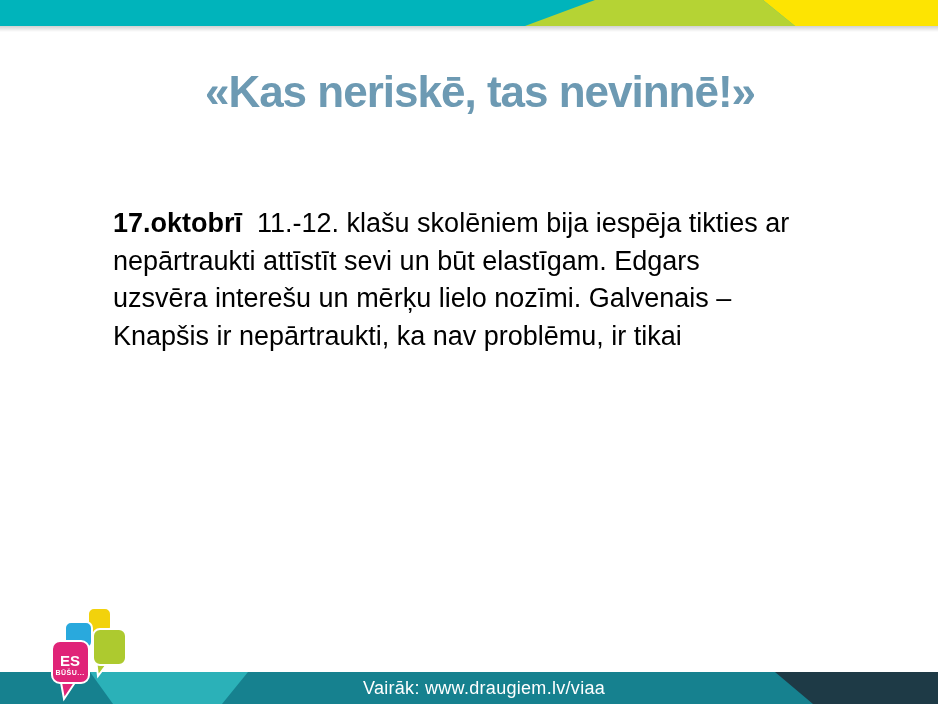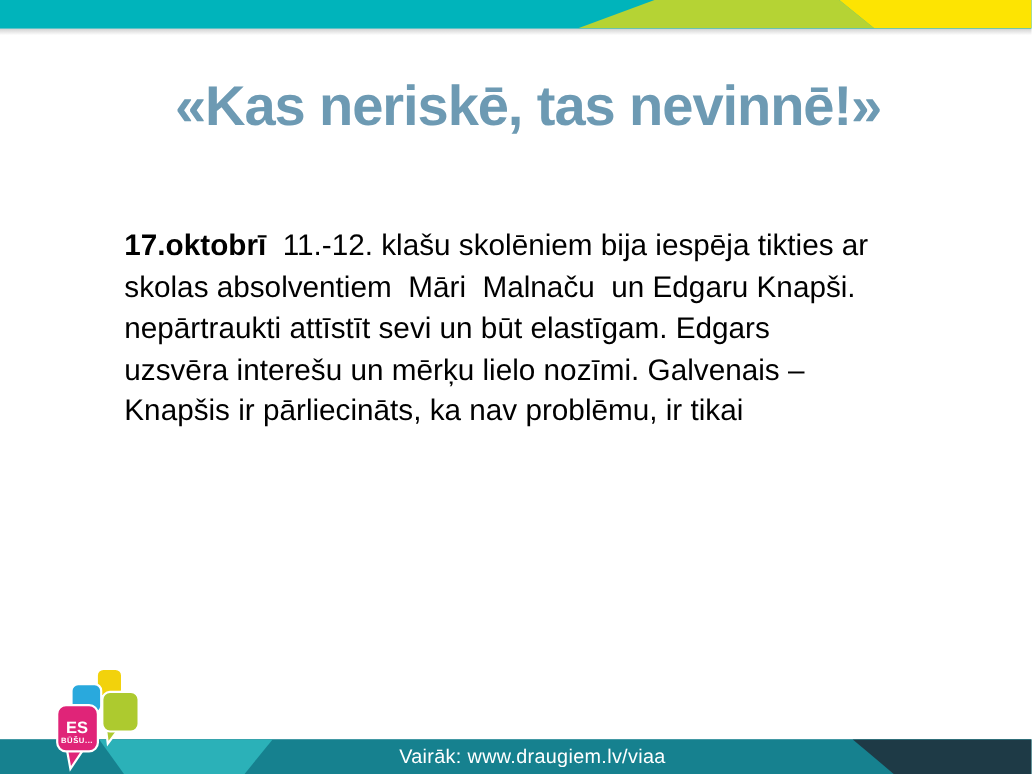--- a/index.html
+++ b/index.html
@@ -11,21 +11,21 @@
   .topbar{position:absolute;top:0;left:0;width:938px;height:26px;background:#00b4bb;}
   .topbar-green{position:absolute;inset:0;background:#b5d334;
     clip-path:polygon(595px 0,763px 0,795px 26px,525px 26px);}
   .topbar-yellow{position:absolute;inset:0;background:#fde402;
     clip-path:polygon(763px 0,938px 0,938px 26px,795px 26px);}
   .topbar-shadow{position:absolute;top:26px;left:0;width:938px;height:6px;
     background:linear-gradient(to bottom,rgba(0,0,0,.18),rgba(0,0,0,0));}
   
   .title{
     position:absolute;top:66px;left:110px;width:740px;margin:0;
-    text-align:center;font-size:51px;font-weight:bold;letter-spacing:-1px;
+    text-align:center;font-size:44px;font-weight:bold;letter-spacing:-1px;
     color:#6d9ab3;line-height:1.2;white-space:nowrap;
   }
   
   .body-text{
     position:absolute;top:205px;left:113px;width:760px;
     font-size:27px;line-height:37.6px;color:#000000;
   }
   .body-text .line{white-space:pre;}
   .body-text .bold{font-weight:bold;}
   
@@ -49,24 +49,23 @@
   <div class="topbar">
     <div class="topbar-green"></div>
     <div class="topbar-yellow"></div>
   </div>
   <div class="topbar-shadow"></div>
 
   <h1 class="title">«Kas neriskē, tas nevinnē!»</h1>
 
   <div class="body-text">
     <div class="line"><span class="bold">17.oktobrī</span><span>  11.-12. klašu skolēniem bija iespēja tikties ar</span></div>
-    <div class="line">skolas absolventiem  Māri  Malnaču  un Edgaru Knapši.</div>
     <div class="line">nepārtraukti attīstīt sevi un būt elastīgam. Edgars</div>
     <div class="line">uzsvēra interešu un mērķu lielo nozīmi. Galvenais –</div>
-    <div class="line">Knapšis ir pārliecināts, ka nav problēmu, ir tikai</div>
+    <div class="line">Knapšis ir nepārtraukti, ka nav problēmu, ir tikai</div>
   </div>
 
   <svg class="logo" width="100" height="110" viewBox="0 0 100 110">
     <rect x="48" y="14" width="23" height="25" rx="6" fill="#f2d20c" stroke="#ffffff" stroke-width="2"></rect>
     <rect x="25" y="28" width="27" height="26" rx="6" fill="#29a9dd" stroke="#ffffff" stroke-width="2"></rect>
     <g>
       <polygon points="56,66 70,66 58,82" fill="#adca2f" stroke="#ffffff" stroke-width="2"></polygon>
       <rect x="53" y="35" width="33" height="36" rx="7" fill="#adca2f" stroke="#ffffff" stroke-width="2"></rect>
     </g>
     <g>

